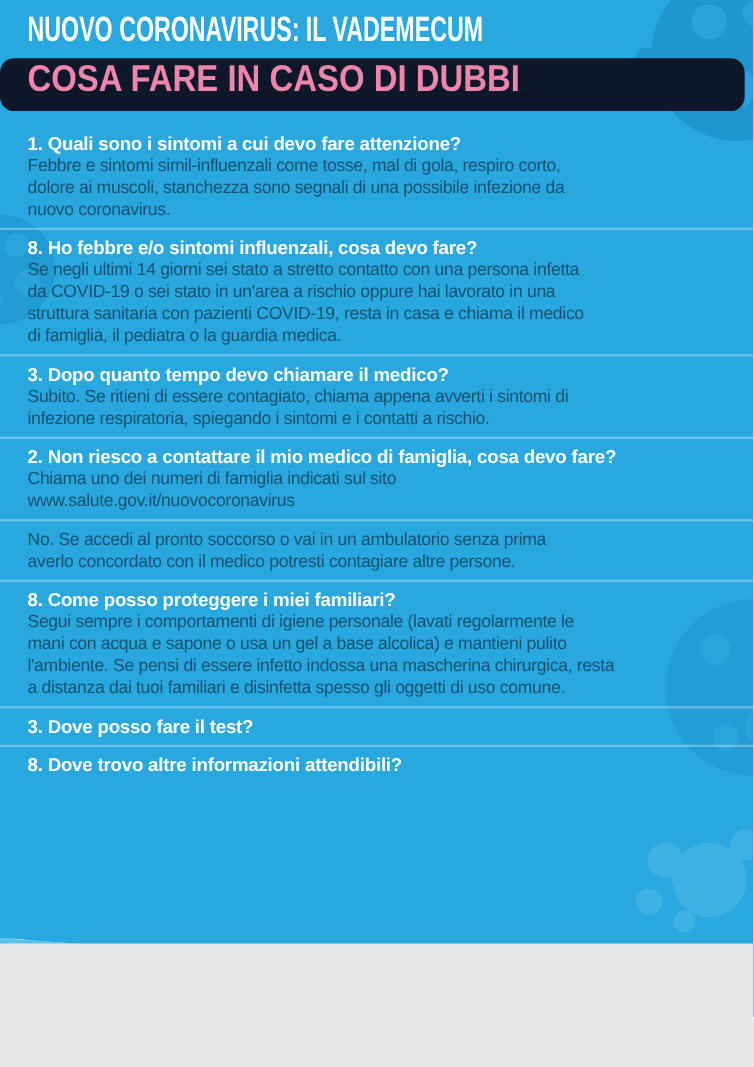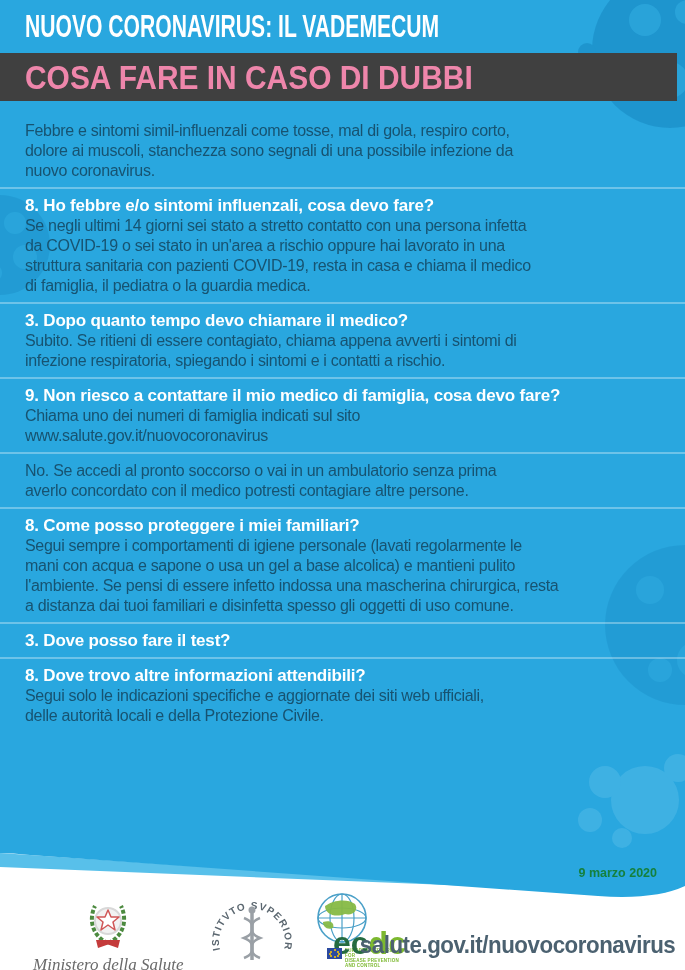--- a/index.html
+++ b/index.html
@@ -1,31 +1,31 @@
 <!DOCTYPE html>
 <html><head>
 <meta charset="utf-8">
 <style>
   html,body{margin:0;padding:0;background:#e8e8e8;}
   #poster{
-    position:relative;width:685px;height:970px;margin:0 auto;
+    position:relative;width:685px;height:858px;margin:0 auto;
     background:#ffffff;overflow:hidden;
     font-family:"Liberation Sans","DejaVu Sans",sans-serif;
   }
   
   .blue-body{position:absolute;top:0;left:0;width:685px;height:853px;background:#29a7df;overflow:hidden;z-index:0;}
   .virus{position:absolute;}
   
   .swoosh{position:absolute;top:850px;left:0;z-index:1;display:block;}
   
   .content{position:absolute;top:0;left:0;width:685px;z-index:2;padding:0 20px 0 25px;box-sizing:border-box;}
   .title-row{height:53px;display:flex;align-items:center;}
   .condensed{display:inline-block;transform-origin:left center;white-space:nowrap;}
   .t1{color:#ffffff;font-weight:bold;font-size:32px;transform:scaleX(0.66);letter-spacing:0px;}
-  .navy-band{height:48px;margin:0 -12px 0 -25px;padding-left:25px;background:#404040;display:flex;align-items:center;}
+  .navy-band{height:48px;margin:0 -12px 0 -25px;padding-left:25px;background:#0f172a;display:flex;align-items:flex-start;border-radius:13px;}
   .t2{color:#ee86ab;font-weight:bold;font-size:34px;transform:scaleX(0.88);}
   .sections{padding-top:13px;}
   .qa{padding:7px 0 6px;}
   .q{color:#ffffff;font-weight:bold;font-size:17px;line-height:20px;white-space:pre-line;letter-spacing:-0.2px;}
   .a{color:#175371;font-size:16px;line-height:20px;white-space:pre-line;letter-spacing:-0.3px;}
   .divider{height:2px;background:rgba(255,255,255,0.32);margin:0 -20px 0 -25px;}
   
   .date{position:absolute;top:866px;right:28px;z-index:3;color:#15803d;font-weight:bold;font-size:12.5px;}
   
   .footer-url{position:absolute;top:931px;right:10px;z-index:3;color:#4b6170;font-weight:bold;font-size:24px;transform:scaleX(0.93);transform-origin:right center;letter-spacing:-0.5px;}
@@ -96,41 +96,42 @@
   <div class="content">
     <div class="title-row">
       <span class="condensed t1">NUOVO CORONAVIRUS: IL VADEMECUM</span>
     </div>
     <div class="navy-band">
       <span class="condensed t2">COSA FARE IN CASO DI DUBBI</span>
     </div>
 
     <div class="sections">
       <section class="qa">
+        <div class="q">1. Quali sono i sintomi a cui devo fare attenzione?</div>
         <div class="a">Febbre e sintomi simil-influenzali come tosse, mal di gola, respiro corto,
 dolore ai muscoli, stanchezza sono segnali di una possibile infezione da
 nuovo coronavirus.</div>
       </section>
       <div class="divider"></div>
       <section class="qa">
         <div class="q">8. Ho febbre e/o sintomi influenzali, cosa devo fare?</div>
         <div class="a">Se negli ultimi 14 giorni sei stato a stretto contatto con una persona infetta
 da COVID-19 o sei stato in un'area a rischio oppure hai lavorato in una
 struttura sanitaria con pazienti COVID-19, resta in casa e chiama il medico
 di famiglia, il pediatra o la guardia medica.</div>
       </section>
       <div class="divider"></div>
       <section class="qa">
         <div class="q">3. Dopo quanto tempo devo chiamare il medico?</div>
         <div class="a">Subito. Se ritieni di essere contagiato, chiama appena avverti i sintomi di
 infezione respiratoria, spiegando i sintomi e i contatti a rischio.</div>
       </section>
       <div class="divider"></div>
       <section class="qa">
-        <div class="q">9. Non riesco a contattare il mio medico di famiglia, cosa devo fare?</div>
+        <div class="q">2. Non riesco a contattare il mio medico di famiglia, cosa devo fare?</div>
         <div class="a">Chiama uno dei numeri di famiglia indicati sul sito
 www.salute.gov.it/nuovocoronavirus</div>
       </section>
       <div class="divider"></div>
       <section class="qa">
         <div class="a">No. Se accedi al pronto soccorso o vai in un ambulatorio senza prima
 averlo concordato con il medico potresti contagiare altre persone.</div>
       </section>
       <div class="divider"></div>
       <section class="qa">
@@ -140,22 +141,20 @@
 l'ambiente. Se pensi di essere infetto indossa una mascherina chirurgica, resta
 a distanza dai tuoi familiari e disinfetta spesso gli oggetti di uso comune.</div>
       </section>
       <div class="divider"></div>
       <section class="qa">
         <div class="q">3. Dove posso fare il test?</div>
       </section>
       <div class="divider"></div>
       <section class="qa">
         <div class="q">8. Dove trovo altre informazioni attendibili?</div>
-        <div class="a">Segui solo le indicazioni specifiche e aggiornate dei siti web ufficiali,
-delle autorità locali e della Protezione Civile.</div>
       </section>
     </div>
   </div>
 
   <div class="date">9 marzo 2020</div>
 
   <div class="logo logo-ministero">
     <svg width="46" height="54" viewBox="0 0 46 54">
       <path d="M23,47 C8,41 3,24 10,10" fill="none" stroke="#4c8a3f" stroke-width="4" stroke-dasharray="4 2"></path>
       <path d="M23,47 C38,41 43,24 36,10" fill="none" stroke="#4c8a3f" stroke-width="4" stroke-dasharray="4 2"></path>

